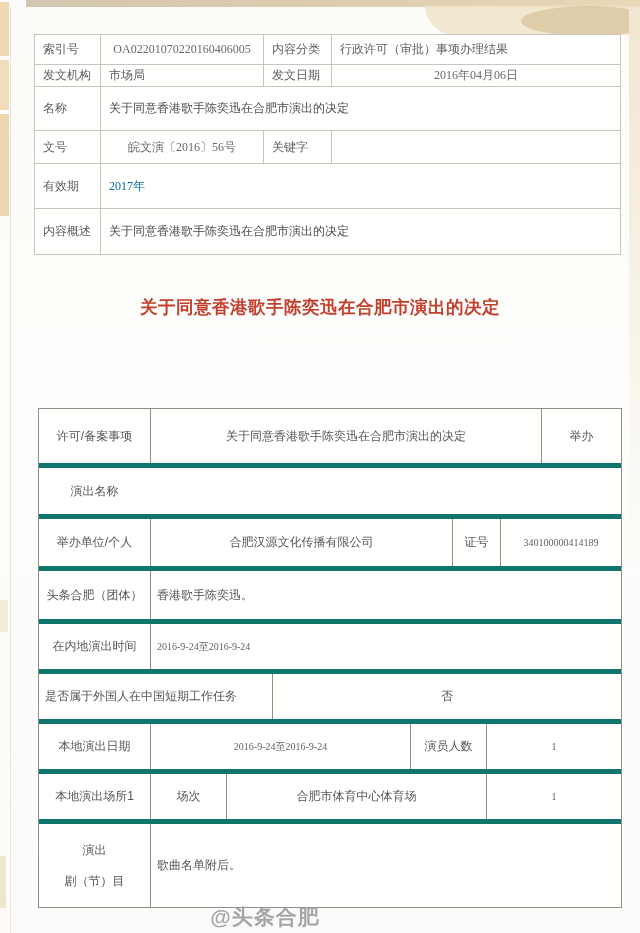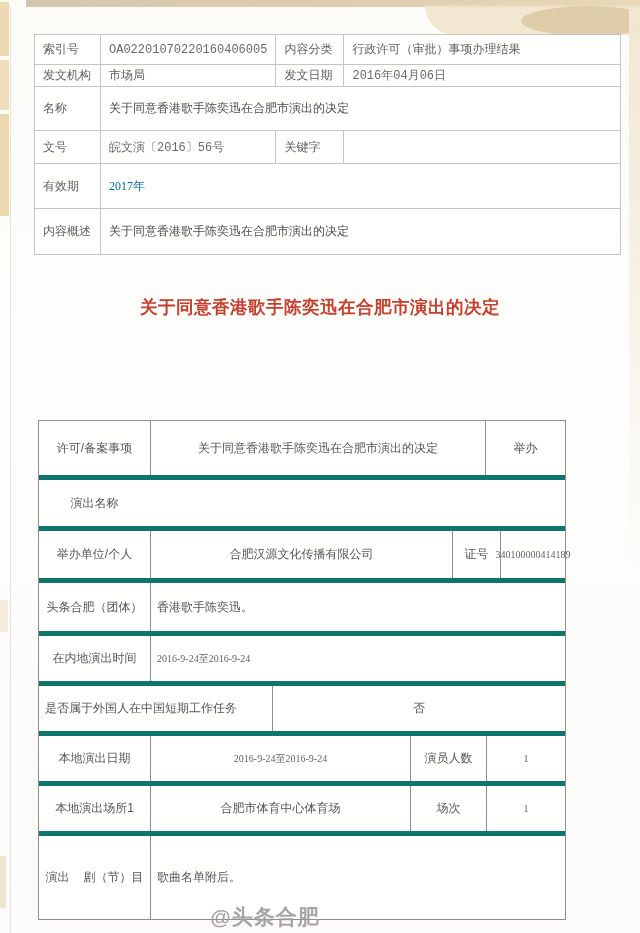--- a/index.html
+++ b/index.html
@@ -26,45 +26,45 @@
   .deco-edge-left { position:absolute; left:10px; top:7px; bottom:0; width:1px; background:#e9e5dd; }
   .deco-right-tint { position:absolute; right:0; top:7px; width:11px; height:560px;
     background:linear-gradient(180deg,#f1e7d3,rgba(241,231,211,0)); }
 
   
   .t1 { position:absolute; left:34px; top:34px; width:587px;
     border-collapse:collapse; background:#fffffe; color:#5d5d5d; }
   .t1 td { border:1px solid #c6c5c1; padding:2px 8px; font-size:12px; vertical-align:middle; }
   .t1 .h1 td{height:30px} .t1 .h2 td{height:20px} .t1 .h3 td{height:44px}
   .t1 .h4 td{height:33px} .t1 .h5 td{height:45px} .t1 .h6 td{height:46px}
-  .serif { font-family:Liberation Mono, monospace; font-size:13px; color:#696969; }
+  .serif { font-family:Liberation Serif, serif; font-size:13px; color:#696969;text-align:center; }
   .big   { font-size:17px; color:#4d4d4d; }
   .bigserif { font-family:"Liberation Serif","DejaVu Serif",serif; font-size:19px; color:#0369a1; }
   .med   { font-size:15.5px; color:#4d4d4d; }
 
   
   .red-title { position:absolute; top:295px; left:0; width:100%; text-align:center;
     font-size:17.5px; font-weight:bold; color:#c4402e; letter-spacing:.5px; }
 
   
-  .t2 { position:absolute; left:38px; top:420px; width:528px;
+  .t2 { position:absolute; left:38px; top:408px; width:584px;
     border:1px solid #8f8e8b; background:#fffffe; color:#565656; font-size:12px; }
   .t2 .row { display:flex; border-top:5px solid #0f766e; }
   .t2 .row:first-child { border-top:none; }
   .t2 .cell { border-left:1px solid #8f8e8b; display:flex; align-items:center;
     justify-content:center; text-align:center; padding:0 6px; min-width:0; }
   .t2 .cell:first-child { border-left:none; }
   .rh54{height:54px} .rh51{height:51px} .rh52{height:52px} .rh53{height:53px}
   .rh50{height:50px} .rh88{height:88px}
   .w-label{width:111px; flex:none} .w-flex{flex:1}
   .w-80{width:80px; flex:none} .w-302{width:302px; flex:none} .w-48{width:48px; flex:none}
   .w-260{width:260px; flex:none} .w-76{width:76px; flex:none} .w-233{width:233px; flex:none}
   .t2 .left { justify-content:flex-start; text-align:right; }
   .t2 .num { font-family:"Liberation Serif","DejaVu Serif",serif; font-size:10px; color:#636363; }
-  .t2 .stack { flex-direction:row; gap:14px; }
+  .t2 .stack { flex-direction:column; gap:14px; }
 
   
   .watermark { position:absolute; top:903px; left:0; width:100%; text-align:center;
     transform:translateX(-55px); font-size:21px; font-weight:600;
     color:#9c9c9c; letter-spacing:1px; opacity:.9; }
 </style>
 </head>
 <body>
 
 <div class="canvas">
@@ -159,22 +159,22 @@
 
     <div class="row rh50">
       <div class="cell w-label">本地演出日期</div>
       <div class="cell w-260 num">2016-9-24至2016-9-24</div>
       <div class="cell w-76">演员人数</div>
       <div class="cell w-flex num">1</div>
     </div>
 
     <div class="row rh50">
       <div class="cell w-label">本地演出场所1</div>
+      <div class="cell w-76">场次</div>
       <div class="cell w-260">合肥市体育中心体育场</div>
-      <div class="cell w-76">场次</div>
       <div class="cell w-flex num">1</div>
     </div>
 
     <div class="row rh88">
       <div class="cell w-label stack">
         <span>演出</span>
         <span>剧（节）目</span>
       </div>
       <div class="cell w-flex left">歌曲名单附后。</div>
     </div>

